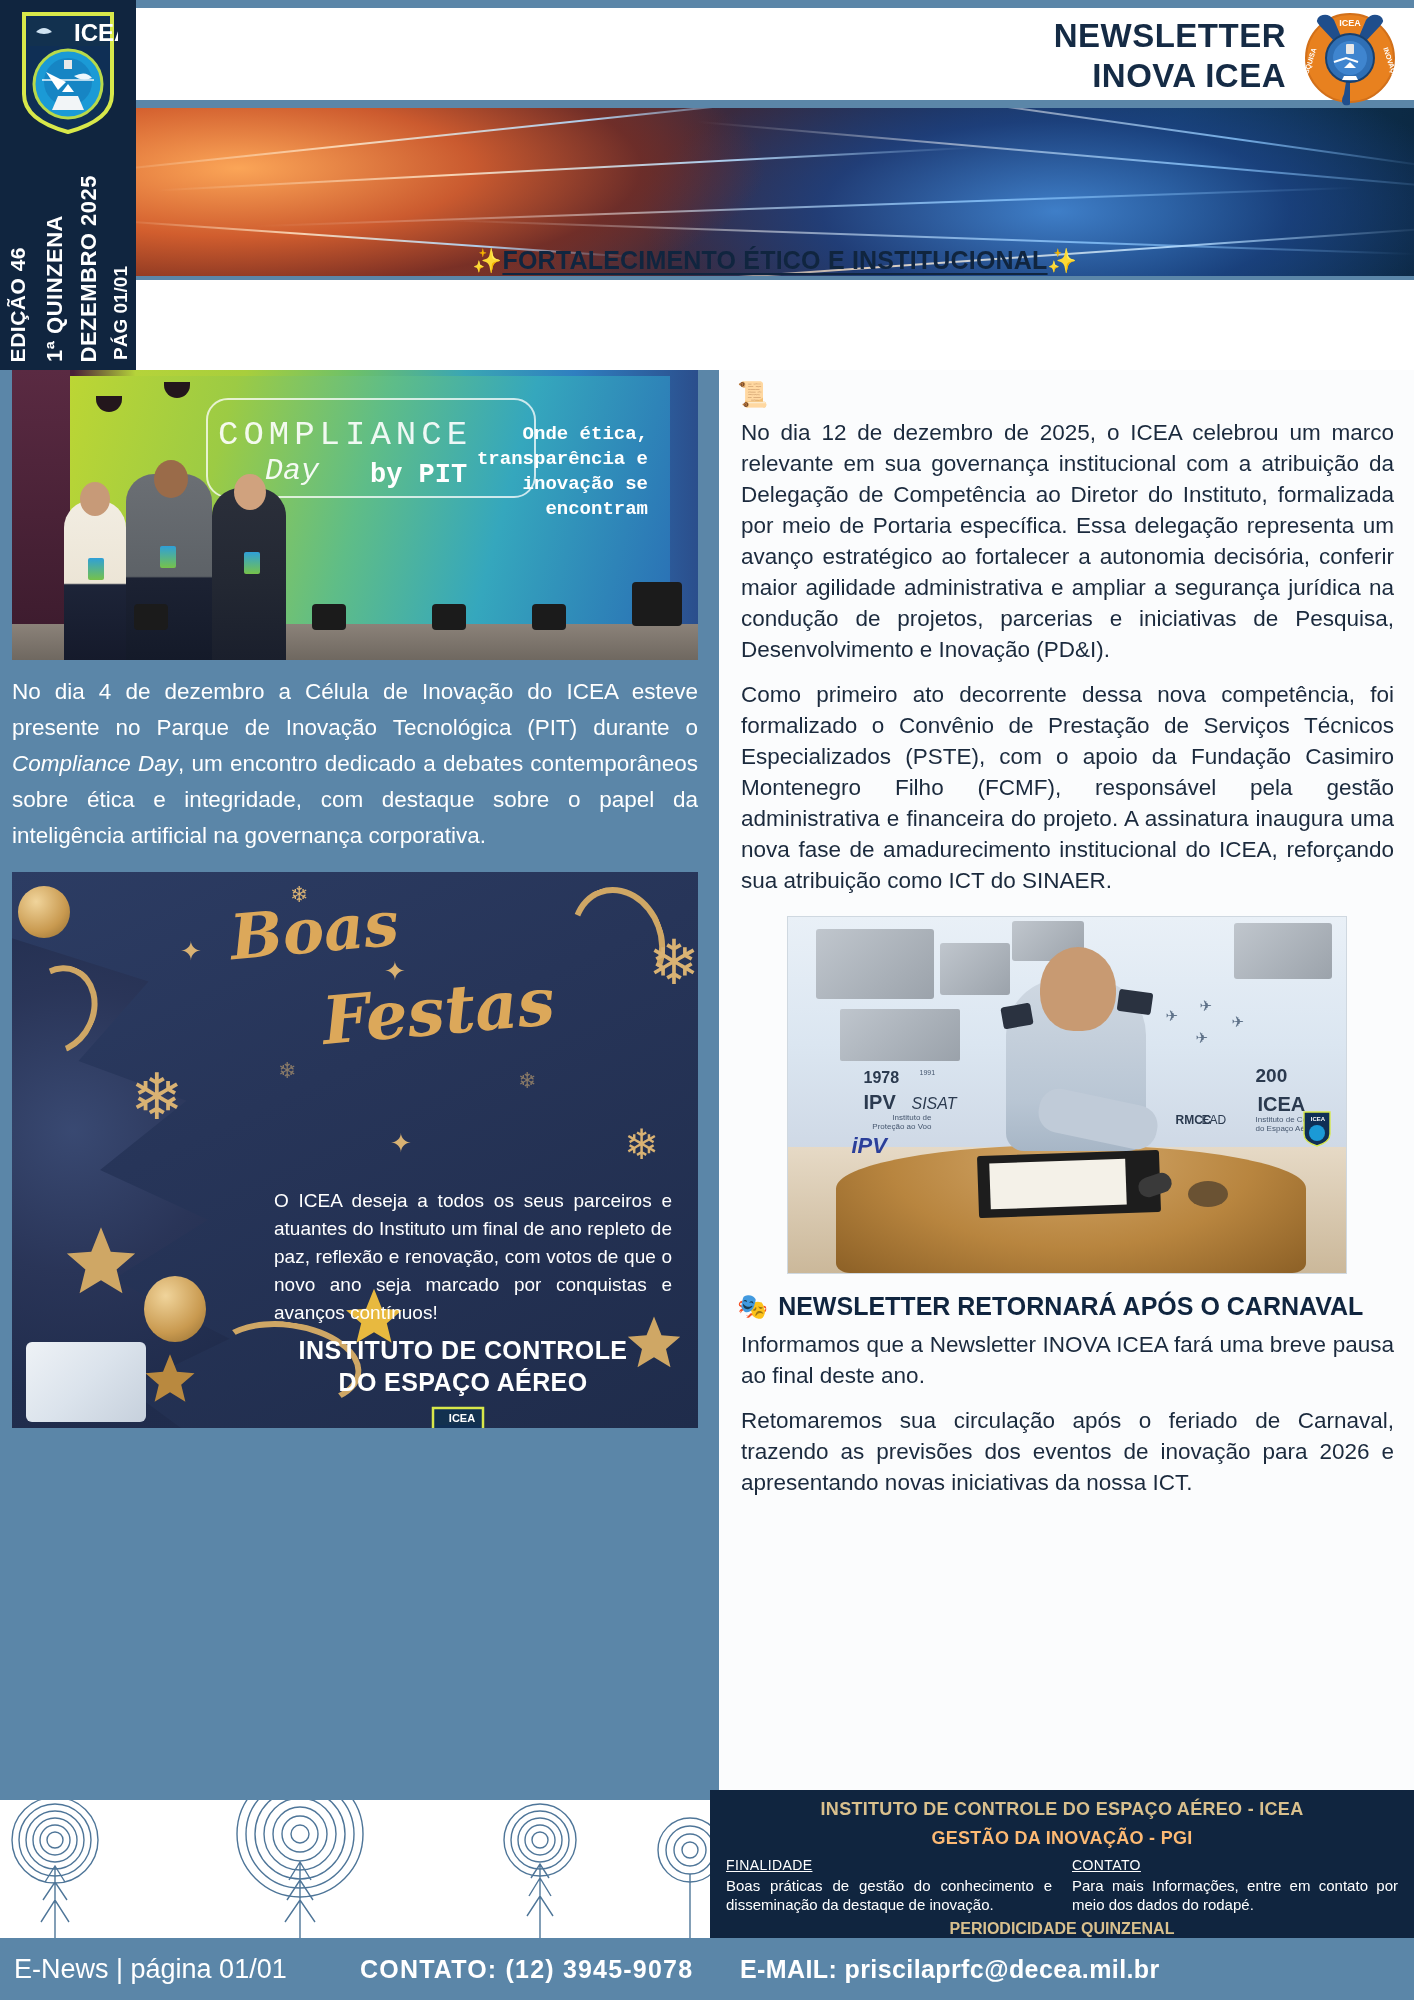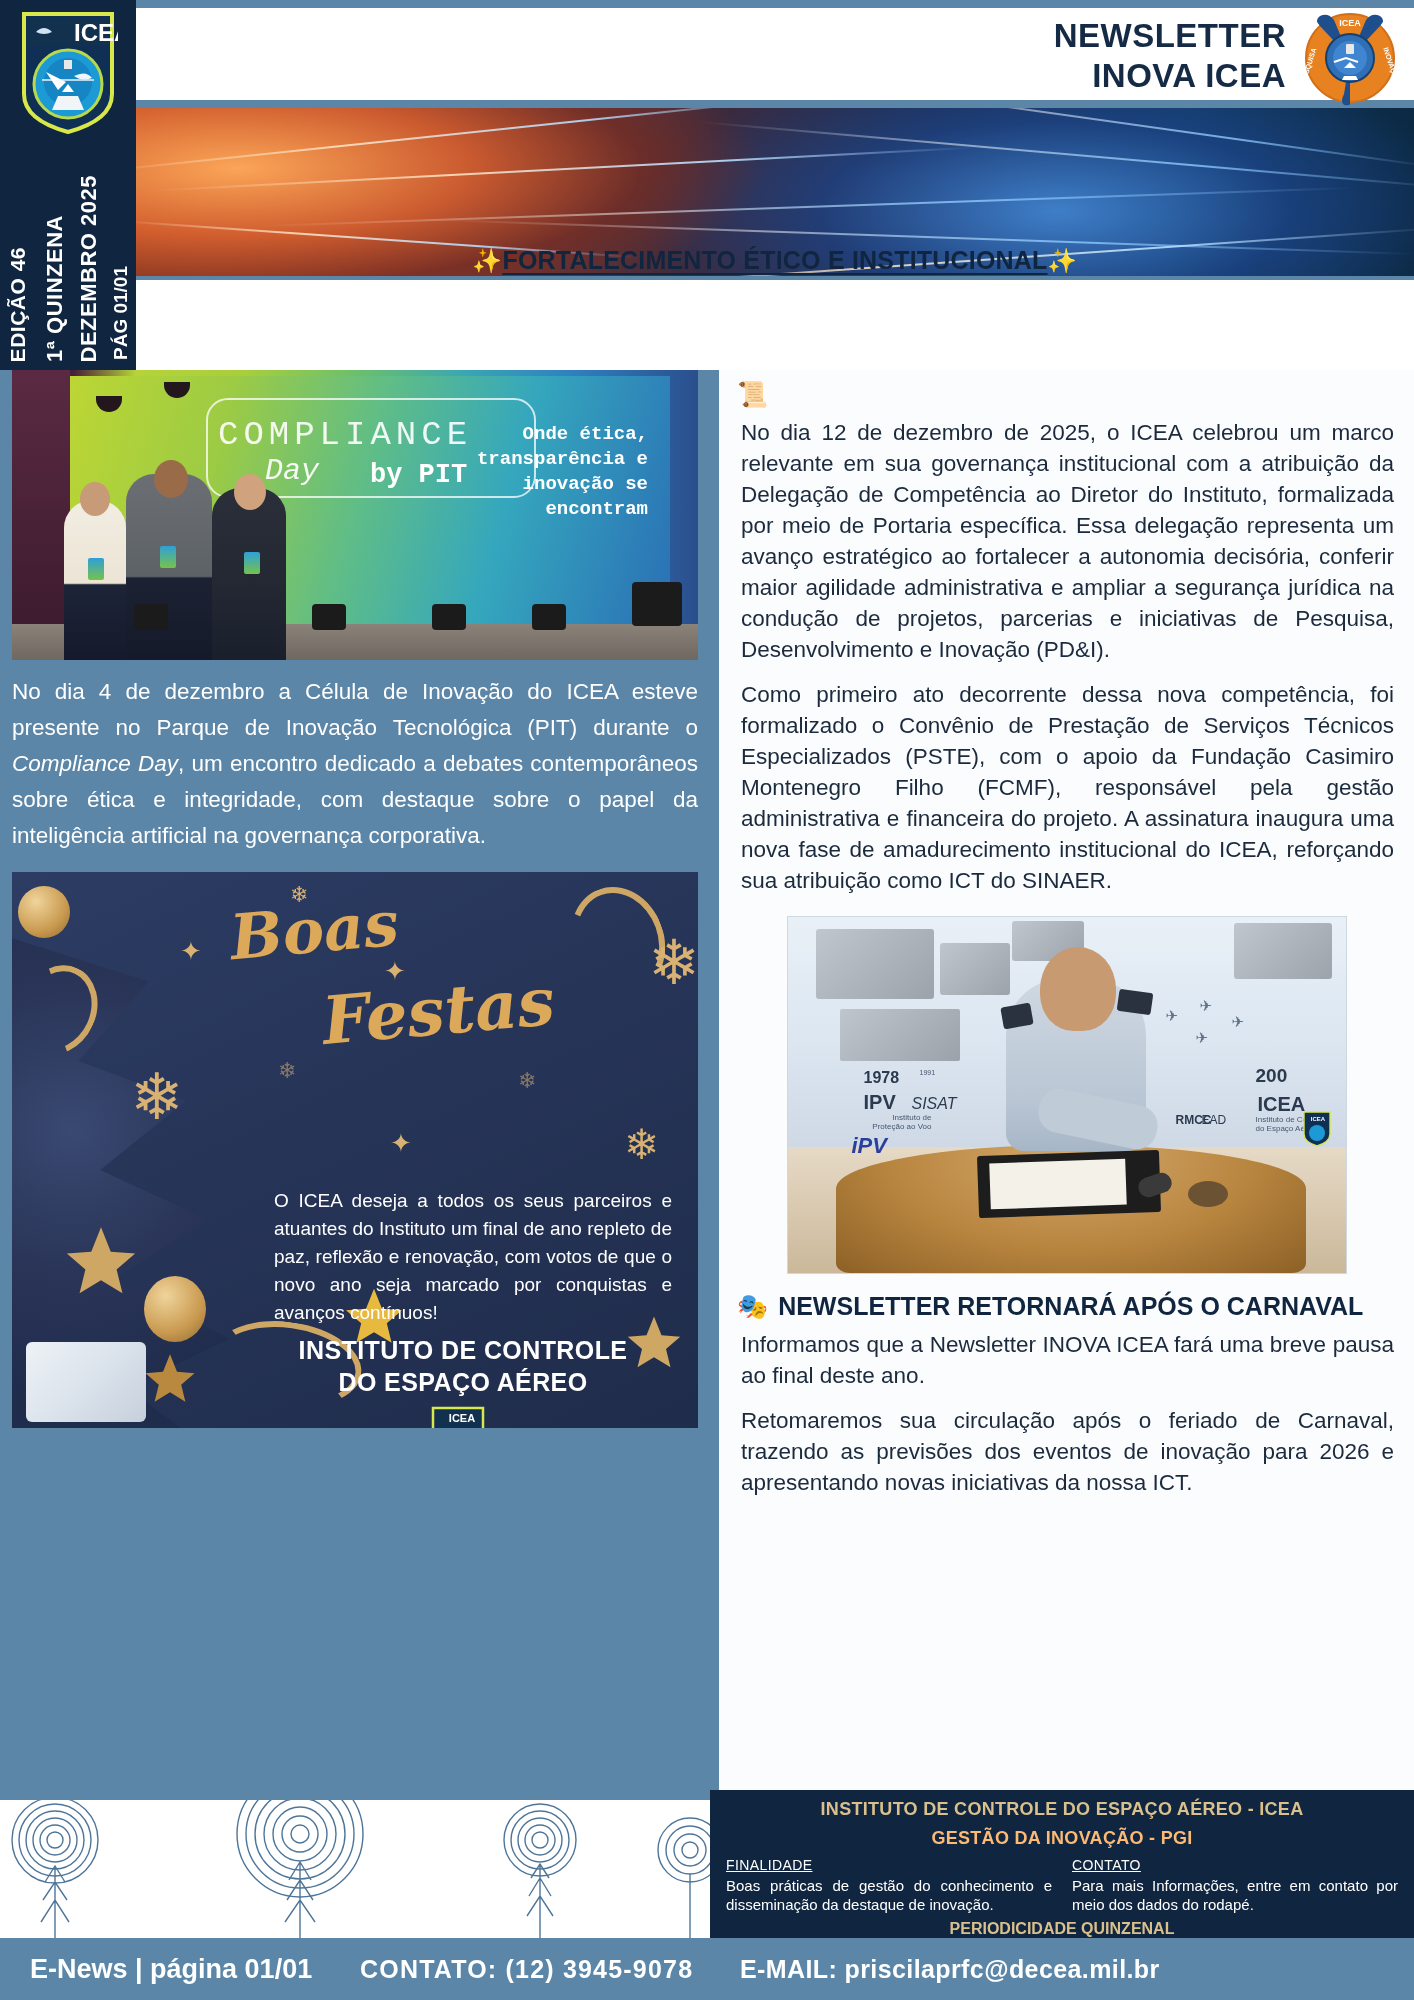--- a/index.html
+++ b/index.html
@@ -211,21 +211,21 @@
   .radarstrip {
     position:absolute; left:0; top:1800px; width:710px; height:138px;
     background:#ffffff; overflow:hidden;
   }
 
   
   .bottombar {
     position:absolute; left:0; top:1938px; width:1414px; height:62px;
     background:#5b86a8; display:flex; align-items:center; color:#ffffff;
   }
-  .bb1 { font-size:27px; font-weight:bold; padding-left:30px; width:360px; }
+  .bb1 { font-size:27px; font-weight:normal; padding-left:14px; width:360px; }
   .bb2 { font-size:25px; font-weight:bold; letter-spacing:1.2px; width:380px; }
   .bb3 { font-size:25px; font-weight:bold; letter-spacing:.4px; }
 </style>
 </head>
 <body>
 
 <div class="page">
 
   <div class="topband">
     <div class="topband-white"></div>

